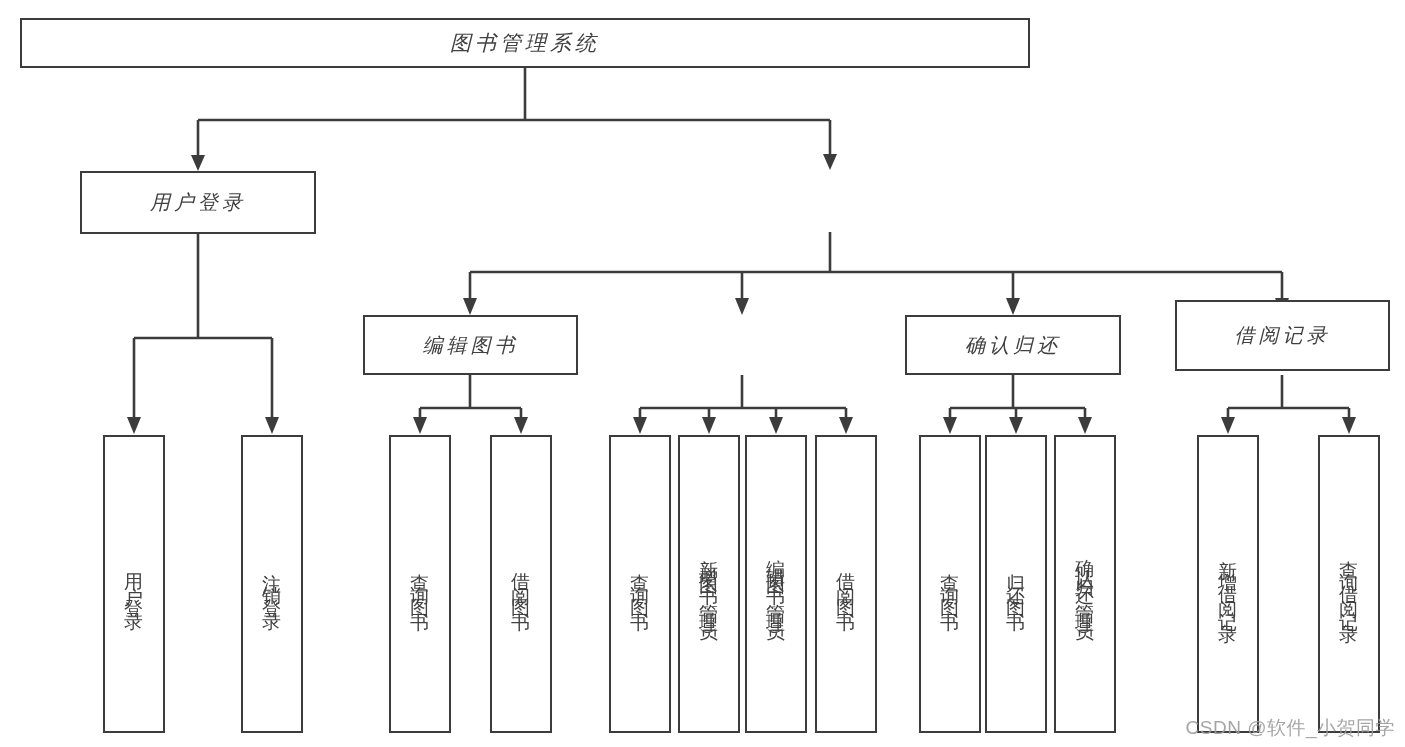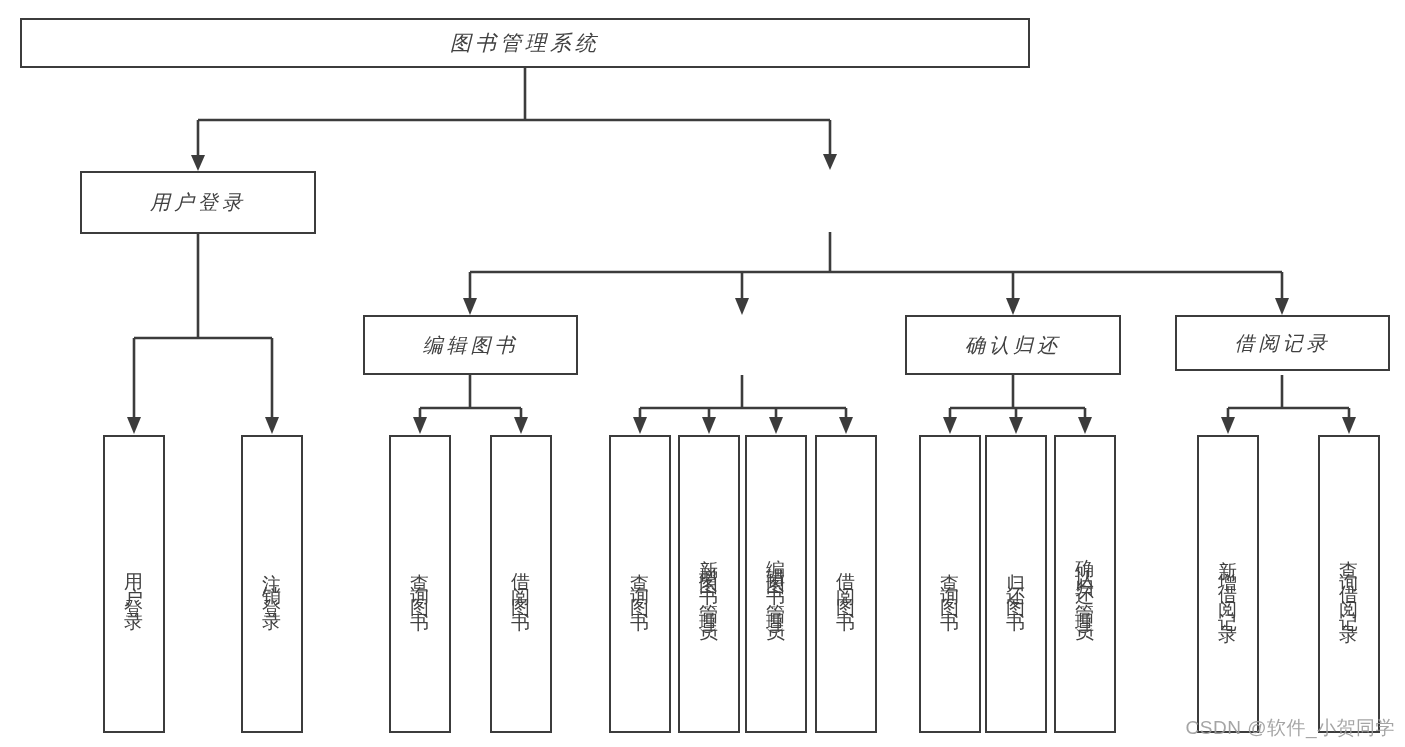--- a/index.html
+++ b/index.html
@@ -108,21 +108,21 @@
     <path class="ln" d="M1349 408 V418"></path>
       <path class="ah" d="M1342 417 h14 L1349 434 Z"></path>
   </svg>
 
   <div class="box hbox root-box" style="left:20px;top:18px;width:1010px;height:50px">图书管理系统</div>
 
   <div class="box hbox" style="left:80px;top:171px;width:236px;height:63px">用户登录</div>
 
   <div class="box hbox" style="left:363px;top:315px;width:215px;height:60px">编辑图书</div>
   <div class="box hbox" style="left:905px;top:315px;width:216px;height:60px">确认归还</div>
-  <div class="box hbox" style="left:1175px;top:315px;width:215px;height:56px">借阅记录</div>
+  <div class="box hbox" style="left:1175px;top:300px;width:215px;height:71px">借阅记录</div>
 
   <div class="box leaf" style="left:103px;top:435px;width:62px;height:298px">
     <span class="vtext">用户登录</span>
   </div>
   <div class="box leaf" style="left:241px;top:435px;width:62px;height:298px">
     <span class="vtext">注销登录</span>
   </div>
 
   <div class="box leaf" style="left:389px;top:435px;width:62px;height:298px">
     <span class="vtext">查询图书</span>

